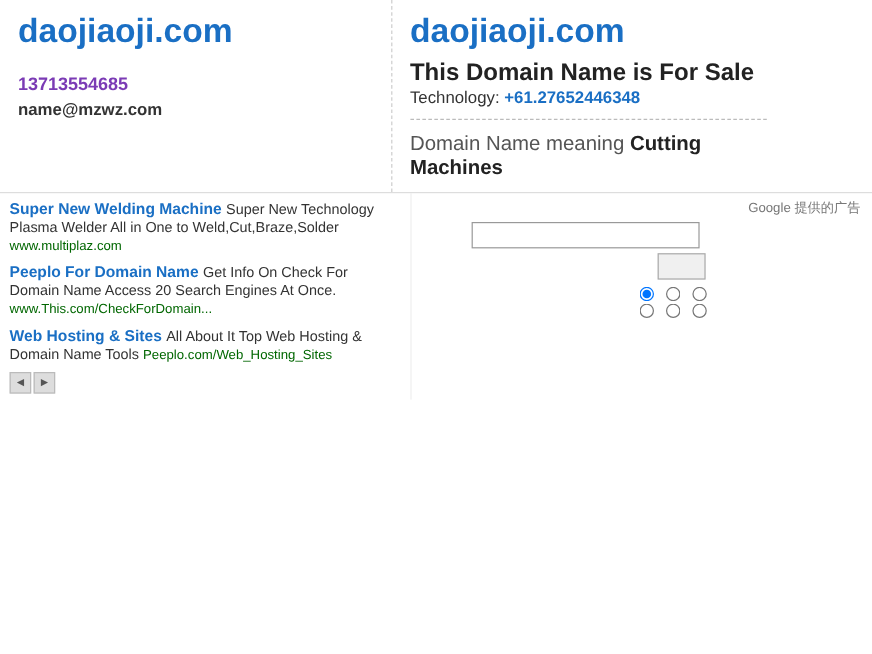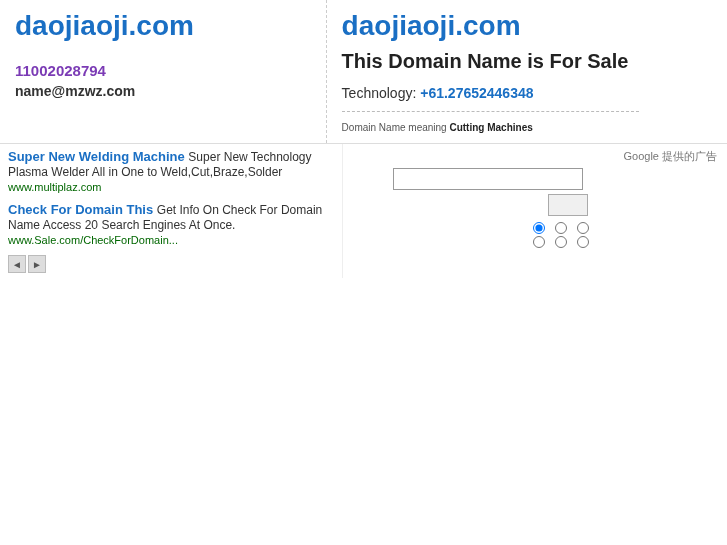--- a/index.html
+++ b/index.html
@@ -45,41 +45,41 @@
     .email-left {
       font-weight: bold;
       color: #333;
       font-size: 14px;
     }
 
     .for-sale-heading {
       font-size: 20px;
       font-weight: bold;
       color: #222;
-      margin-bottom: 12px;
+      margin-bottom: 0;
     }
 
     .contact-line {
       font-size: 14px;
       color: #333;
       margin-bottom: 4px;
     }
 
     .contact-line .phone-right {
       color: #1a6fc4;
       font-weight: bold;
     }
 
     .divider-horizontal {
       border-top: 1px dashed #bbb;
       margin: 10px 0;
     }
 
     .domain-meaning {
-      font-size: 10px;
+      font-size: 17px;
       color: #555;
     }
 
     .domain-meaning strong {
       color: #222;
       font-weight: bold;
     }
 
     
     .bottom-section {
@@ -192,21 +192,21 @@
     }
 
   </style>
 </head>
 <body>
 
 <div class="main-container">
 
   <div class="left-panel">
     <div class="domain-title-left">daojiaoji.com</div>
-    <div class="phone-left">11002028794</div>
+    <div class="phone-left">13713554685</div>
     <div class="email-left">name@mzwz.com</div>
   </div>
 
   <div class="right-panel">
     <div class="domain-title-right">daojiaoji.com</div>
     <div class="for-sale-heading">This Domain Name is For Sale</div>
     <div class="contact-line">
       <span>Technology:</span>
       <span class="phone-right">+61.27652446348</span>
     </div>
@@ -220,23 +220,28 @@
 
 <div class="bottom-section">
 
   <div class="ads-panel">
     <div class="ad-item">
       <a class="ad-link" href="#">Super New Welding Machine</a>
       <span class="ad-description"> Super New Technology Plasma Welder All in One to Weld,Cut,Braze,Solder </span>
       <span class="ad-url">www.multiplaz.com</span>
     </div>
     <div class="ad-item">
-      <a class="ad-link" href="#">Check For Domain This</a>
+      <a class="ad-link" href="#">Peeplo For Domain Name</a>
       <span class="ad-description"> Get Info On Check For Domain Name Access 20 Search Engines At Once. </span>
-      <span class="ad-url">www.Sale.com/CheckForDomain...</span>
+      <span class="ad-url">www.This.com/CheckForDomain...</span>
+    </div>
+    <div class="ad-item">
+      <a class="ad-link" href="#">Web Hosting &amp; Sites</a>
+      <span class="ad-description"> All About It Top Web Hosting &amp; Domain Name Tools </span>
+      <span class="ad-url">Peeplo.com/Web_Hosting_Sites</span>
     </div>
     <div class="nav-arrows">
       <div class="arrow-btn">◄</div>
       <div class="arrow-btn">►</div>
     </div>
   </div>
 
   <div class="search-panel">
     <div class="google-branding">Google 提供的广告</div>
     <input class="search-input" type="text" style="">

